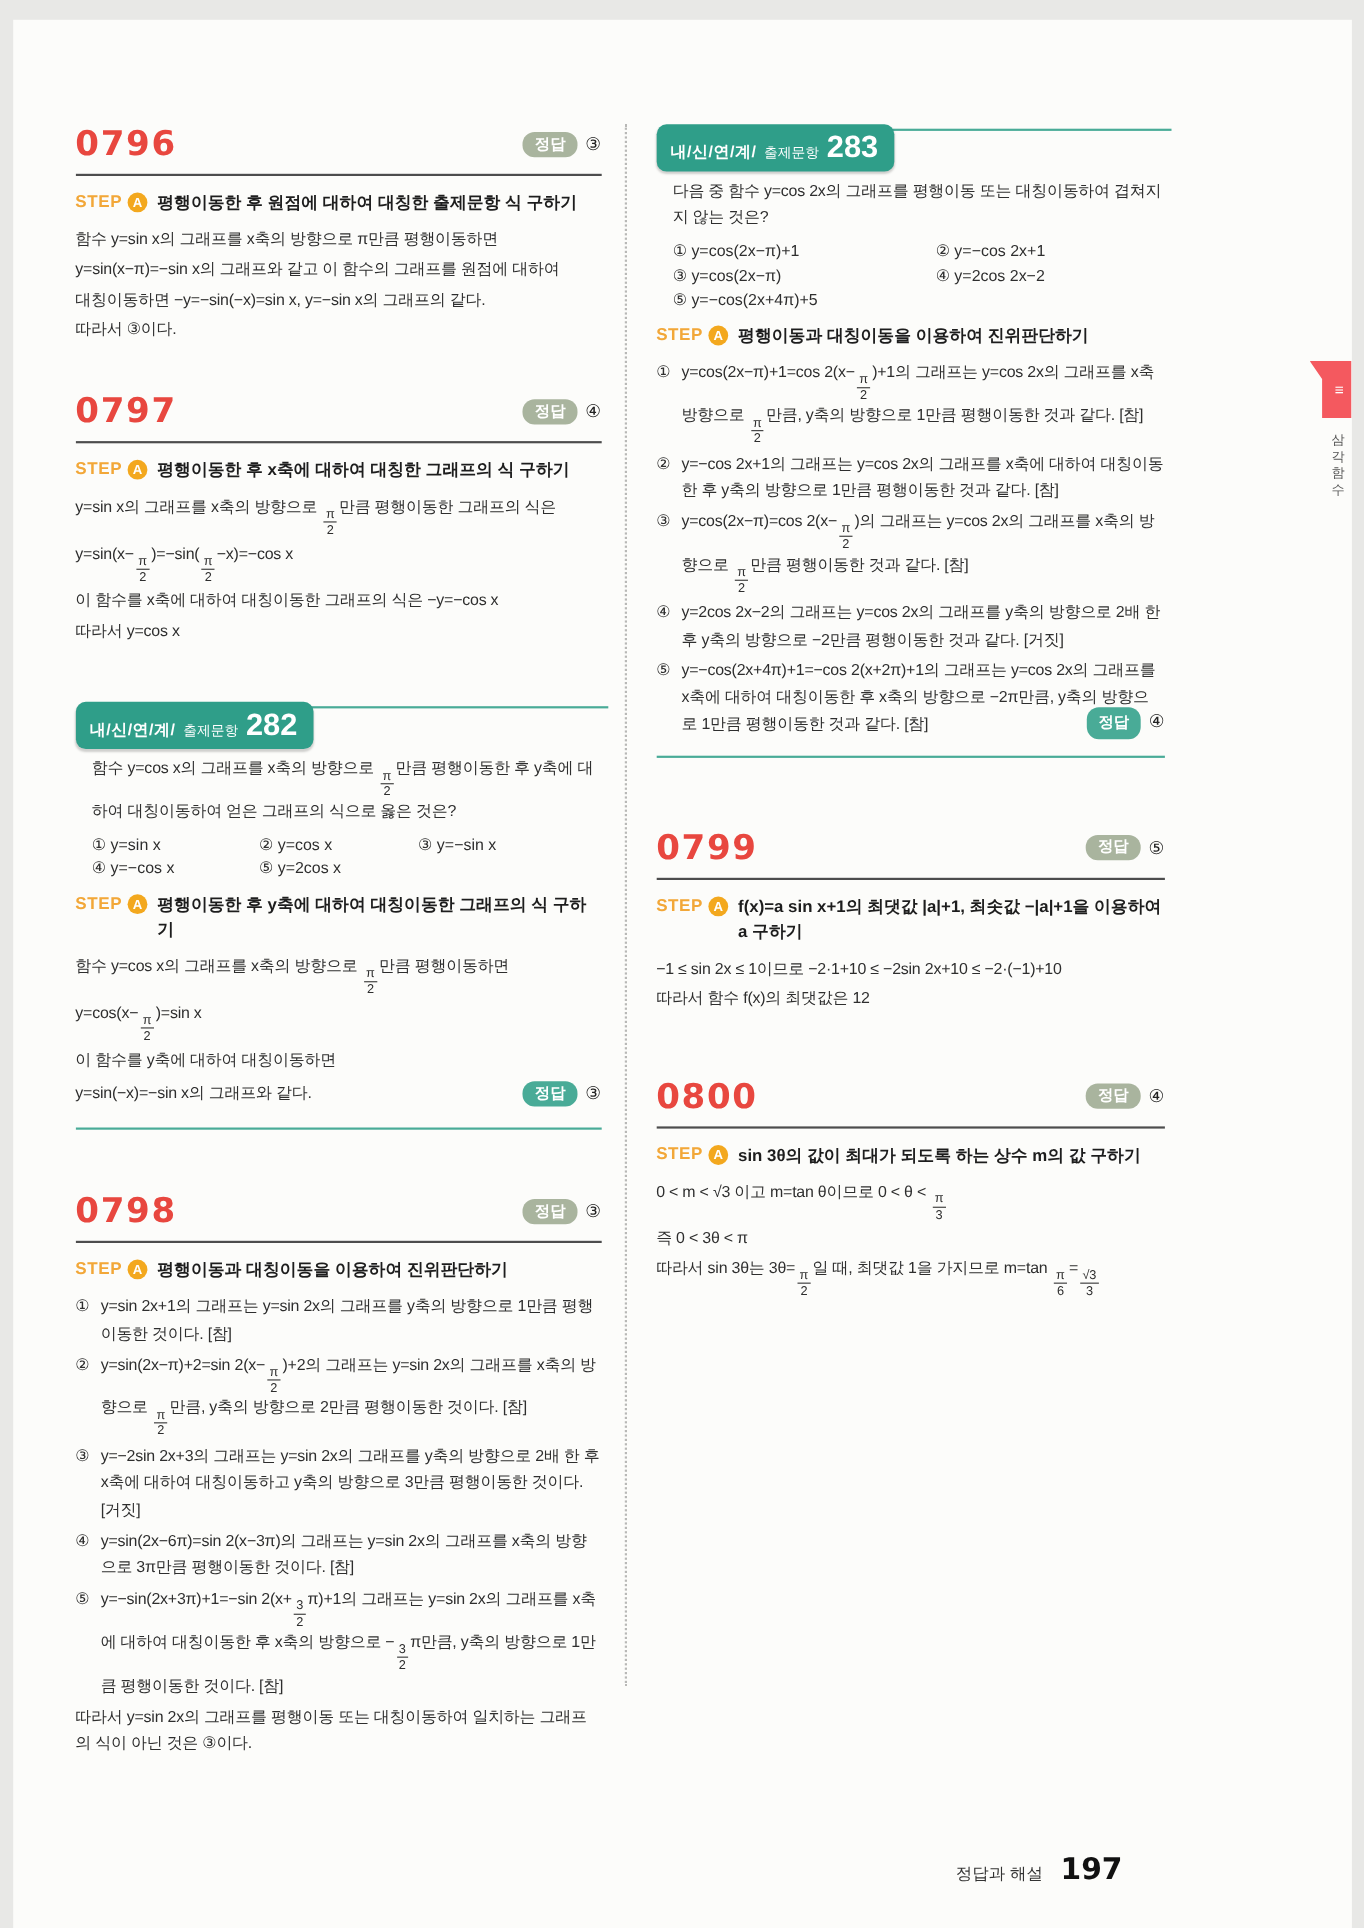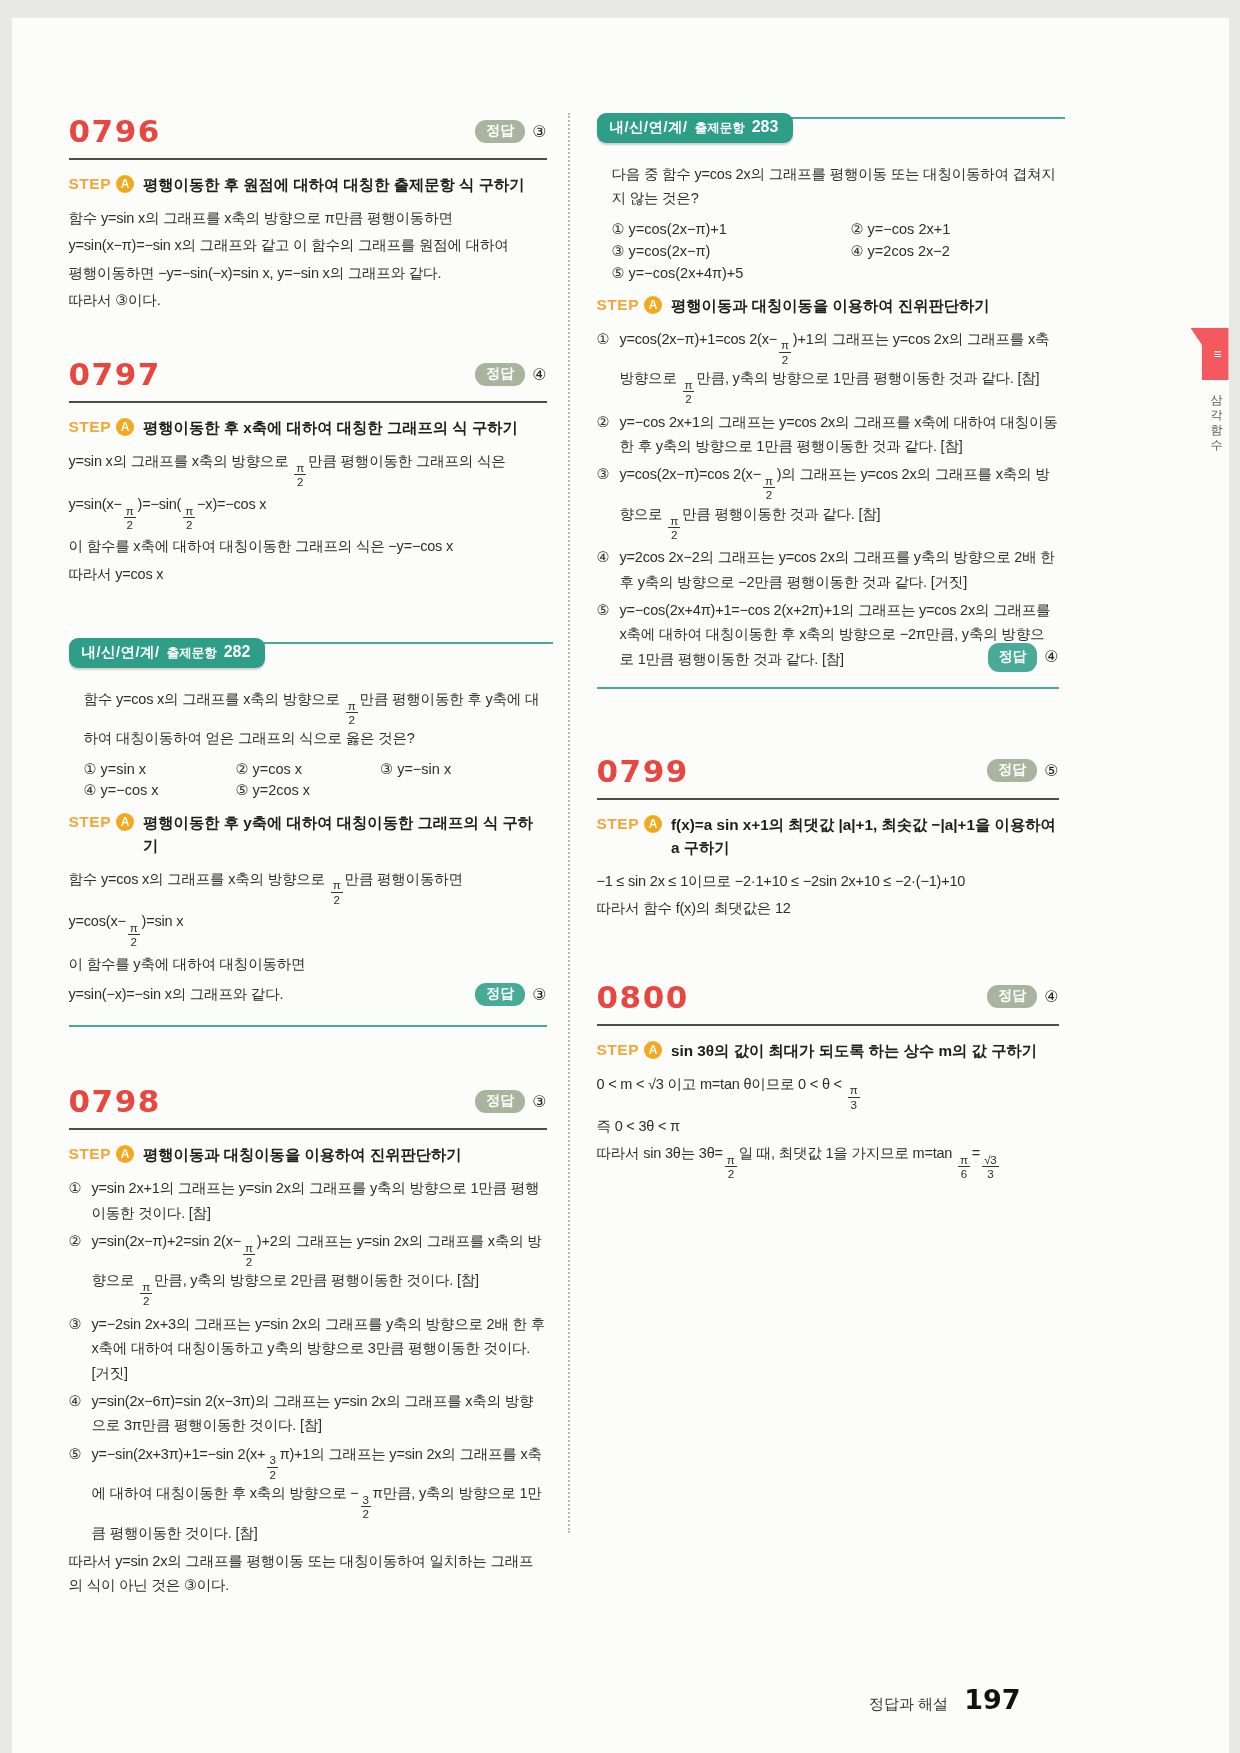--- a/index.html
+++ b/index.html
@@ -39,22 +39,22 @@
     font-size:.8em;line-height:1.15;margin:0 2px;}
   .frac > span:first-child{border-bottom:1px solid #333;padding:0 2px;}
 
   
   .linked-head{position:relative;margin-bottom:13px;height:36px;}
   .linked-rule{position:absolute;left:12px;right:-6px;top:4px;height:2px;background:#49ab97;}
   .linked-badge{position:absolute;left:0;top:0;display:inline-flex;align-items:baseline;gap:7px;
     background:#2f9e89;color:#fff;padding:5px 15px 6px 13px;border-radius:9px;
     box-shadow:0 2px 2px rgba(0,0,0,.18);}
   .lb-name{font-weight:800;font-size:14.5px;letter-spacing:.5px;white-space:nowrap;}
-  .lb-sub{font-size:12.5px;font-weight:700;white-space:nowrap;}
-  .lb-num{font-size:16px;font-weight:800;}
+  .lb-sub{font-size:12.5px;font-weight:400;white-space:nowrap;}
+  .lb-num{font-size:28px;font-weight:800;}
   .q-indent{padding-left:15px;}
   .choices3{display:grid;grid-template-columns:1.05fr 1fr 1.15fr;row-gap:5px;
     margin:10px 0 8px;font-size:14.5px;padding-left:15px;}
   .choices2{display:grid;grid-template-columns:1.15fr 1fr;row-gap:6px;
     margin:10px 0 8px;font-size:14.5px;padding-left:15px;}
   .linked-end{border-bottom:2px solid #49ab97;margin-top:16px;}
 
   .row-flex{display:flex;justify-content:space-between;align-items:center;}
   .closing-rel{position:relative;}
   .closing-rel .ans-badge{position:absolute;right:0;bottom:3px;}
@@ -91,21 +91,21 @@
           <span class="ans-num">③</span>
         </div>
       </div>
       <div class="step-row">
         <span class="step-word">STEP</span>
         <span class="step-a">A</span>
         <span class="step-title mx">평행이동한 후 원점에 대하여 대칭한 출제문항 식 구하기</span>
       </div>
       <div class="tline mx">함수 y=sin x의 그래프를 x축의 방향으로 π만큼 평행이동하면</div>
       <div class="tline mx">y=sin(x−π)=−sin x의 그래프와 같고 이 함수의 그래프를 원점에 대하여</div>
-      <div class="tline mx">평행이동하면 −y=−sin(−x)=sin x, y=−sin x의 그래프와 같다.</div>
+      <div class="tline mx">대칭이동하면 −y=−sin(−x)=sin x, y=−sin x의 그래프의 같다.</div>
       <div class="tline mx">따라서 ③이다.</div>
     </section>
 
     <section class="sec">
       <div class="prob-head">
         <div class="prob-num">0797</div>
         <div class="ans-badge">
           <span class="ans-pill">정답</span>
           <span class="ans-num">④</span>
         </div>

